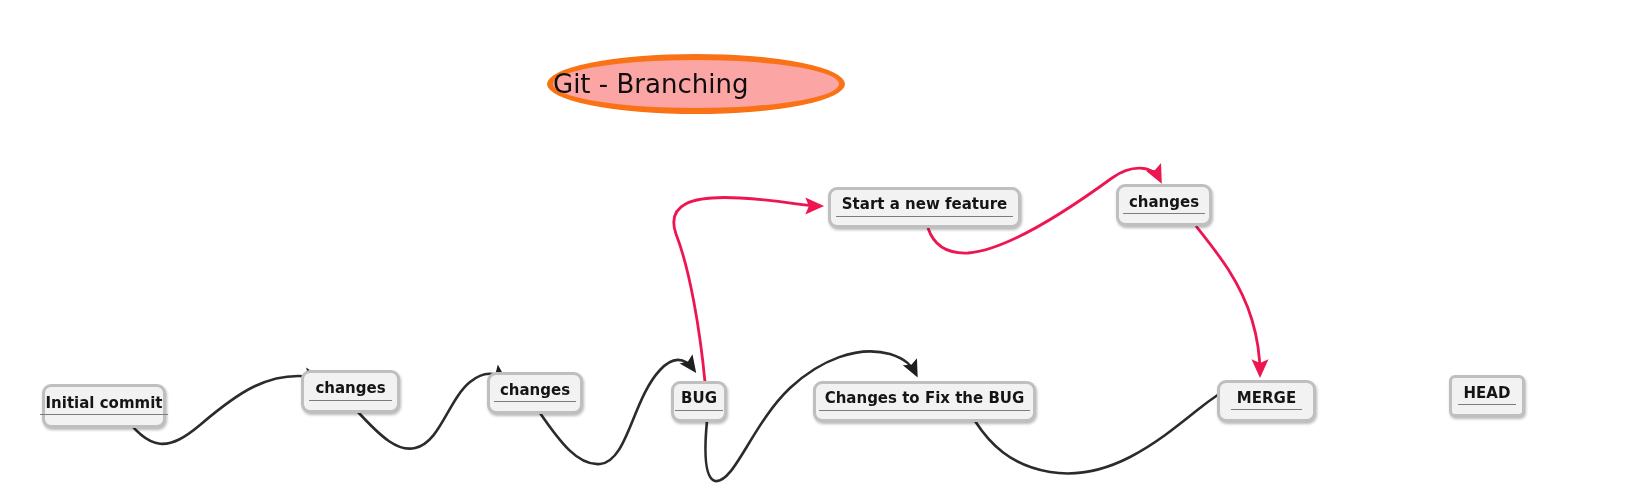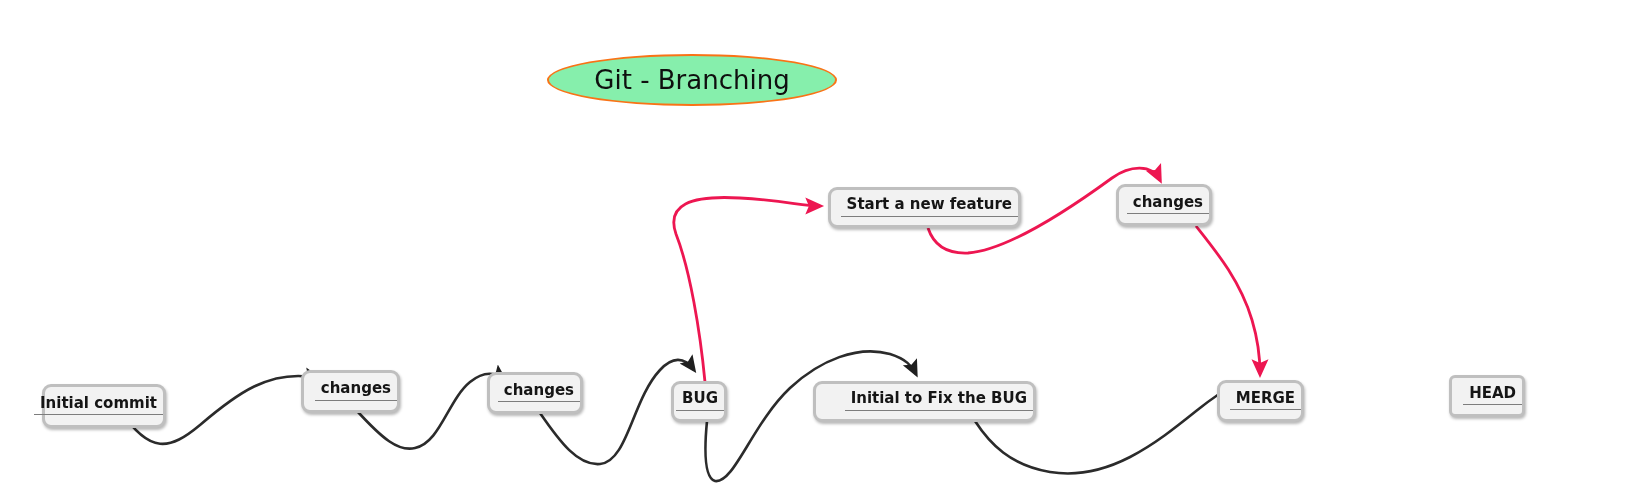--- a/index.html
+++ b/index.html
@@ -31,47 +31,46 @@
   }
   .node {
     position: absolute;
     box-sizing: border-box;
     background: #f2f2f2;
     border: 3px solid #bfbfbf;
     border-radius: 9px;
     box-shadow: 1px 2px 3px rgba(0,0,0,0.28);
     display: flex;
     flex-direction: column;
-    align-items: flex-end;
+    align-items: center;
     justify-content: center;
   }
   .node-label {
     font-family: "DejaVu Sans", sans-serif;
     font-weight: bold;
     font-size: 15px;
     color: #151515;
     white-space: nowrap;
     line-height: 1.05;
     padding: 0 6px;
     border-bottom: 1.5px solid #7d7d7d;
     padding-bottom: 3px;
     margin-bottom: 1px;
   }
   .title-ellipse {
     position: absolute;
     left: 547px;
     top: 54px;
     width: 286px;
     height: 48px;
-    border: 2px solid #f97316;
+    border: 6px solid #f97316;
     border-radius: 50%;
-    background: #86efac;
+    background: #fca5a5;
     display: flex;
     align-items: center;
-    justify-content: center;
   }
   .title-text {
     font-family: "DejaVu Sans", sans-serif;
     font-size: 26px;
     color: #0f0f0f;
     white-space: nowrap;
     letter-spacing: 0px;
   }
 </style>
 </head>
@@ -120,24 +119,24 @@
 
   <div class="node" style="left:487px; top:372px; width:96px; height:42px;">
     <span class="node-label">changes</span>
   </div>
 
   <div class="node" style="left:671px; top:381px; width:56px; height:41px;">
     <span class="node-label">BUG</span>
   </div>
 
   <div class="node" style="left:813px; top:381px; width:223px; height:41px;">
-    <span class="node-label">Initial to Fix the BUG</span>
+    <span class="node-label">Changes to Fix the BUG</span>
   </div>
 
-  <div class="node" style="left:1217px; top:380px; width:87px; height:42px;">
+  <div class="node" style="left:1217px; top:380px; width:99px; height:42px;">
     <span class="node-label">MERGE</span>
   </div>
 
   <div class="node" style="left:1449px; top:375px; width:76px; height:42px;border-radius:6px;">
     <span class="node-label">HEAD</span>
   </div>
 
   <div class="node" style="left:828px; top:187px; width:193px; height:41px;">
     <span class="node-label">Start a new feature</span>
   </div>

